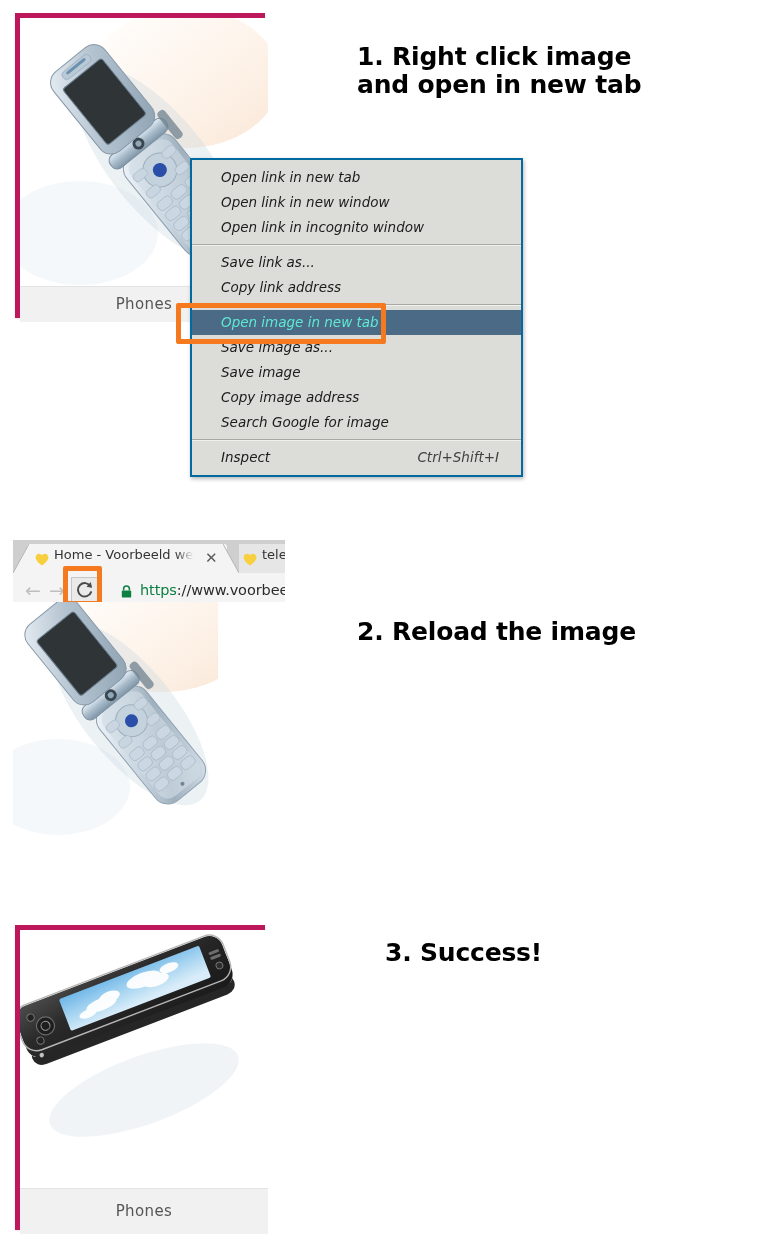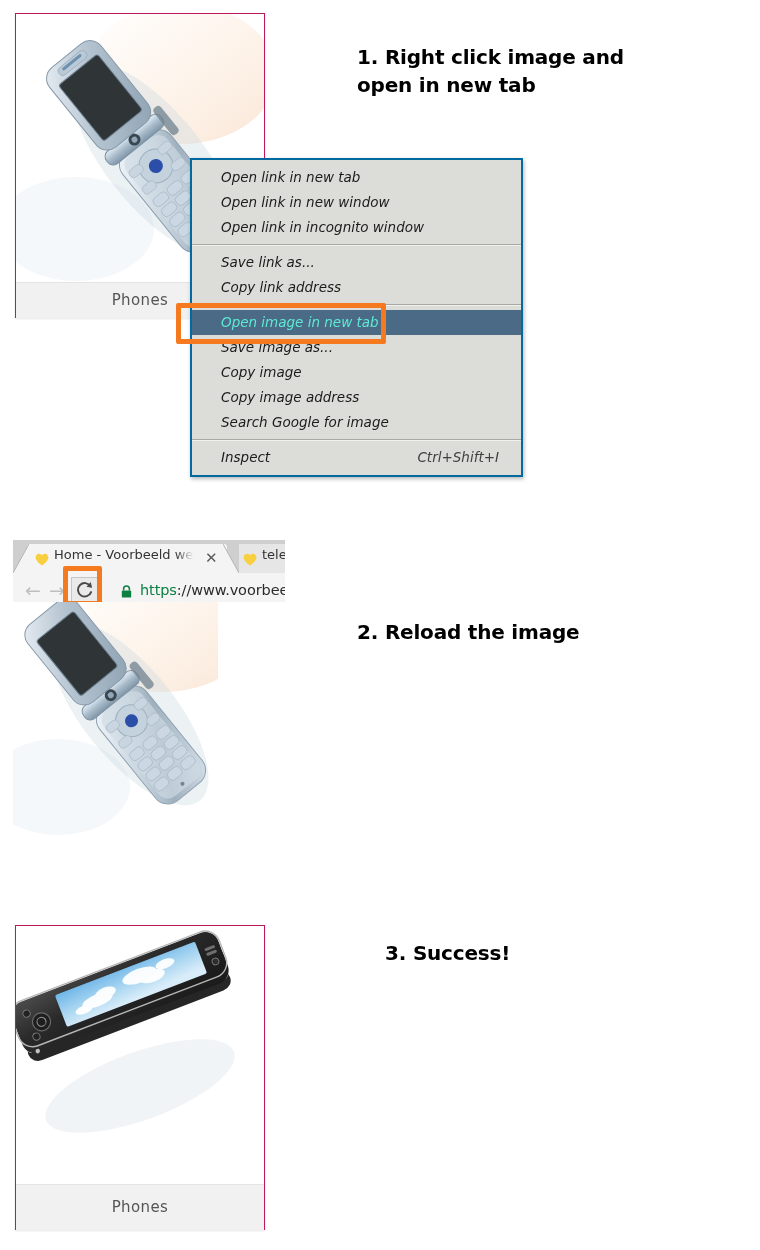--- a/index.html
+++ b/index.html
@@ -12,21 +12,21 @@
     height: 1250px;
     position: relative;
     font-family: "DejaVu Sans", "Liberation Sans", sans-serif;
     overflow: hidden;
   }
 
   
   .card {
     position: absolute;
     background: #e5e5e5;
-    border: 1px solid #be185d;
+    border: 5px solid #be185d;
     box-sizing: border-box;
     box-shadow: 0 1px 2px rgba(0,0,0,0.10);
   }
   .card-photo {
     position: relative;
     background: #ffffff;
     overflow: hidden;
   }
   .card-caption {
     background: #f1f1f1;
@@ -34,21 +34,21 @@
     color: #555555;
     text-align: center;
     font-size: 15px;
     letter-spacing: 0.4px;
   }
 
   
   .step-heading {
     position: absolute;
     font-weight: bold;
-    font-size: 20px;
+    font-size: 25px;
     line-height: 28px;
     color: #000000;
     letter-spacing: -0.2px;
   }
 
   
   .ctx-menu {
     position: absolute;
     background: #dcdcd8;
     border: 2px solid #0369a1;
@@ -312,21 +312,21 @@
   <div class="ctx-sep"></div>
 
   <div>
     <div class="ctx-item highlighted">
       <span>Open image in new tab</span>
     </div>
     <div class="ctx-item">
       <span>Save image as...</span>
     </div>
     <div class="ctx-item">
-      <span>Copy image</span>
+      <span>Save image</span>
     </div>
     <div class="ctx-item">
       <span>Copy image address</span>
     </div>
     <div class="ctx-item">
       <span>Search Google for image</span>
     </div>
   </div>
   <div class="ctx-sep"></div>
 

